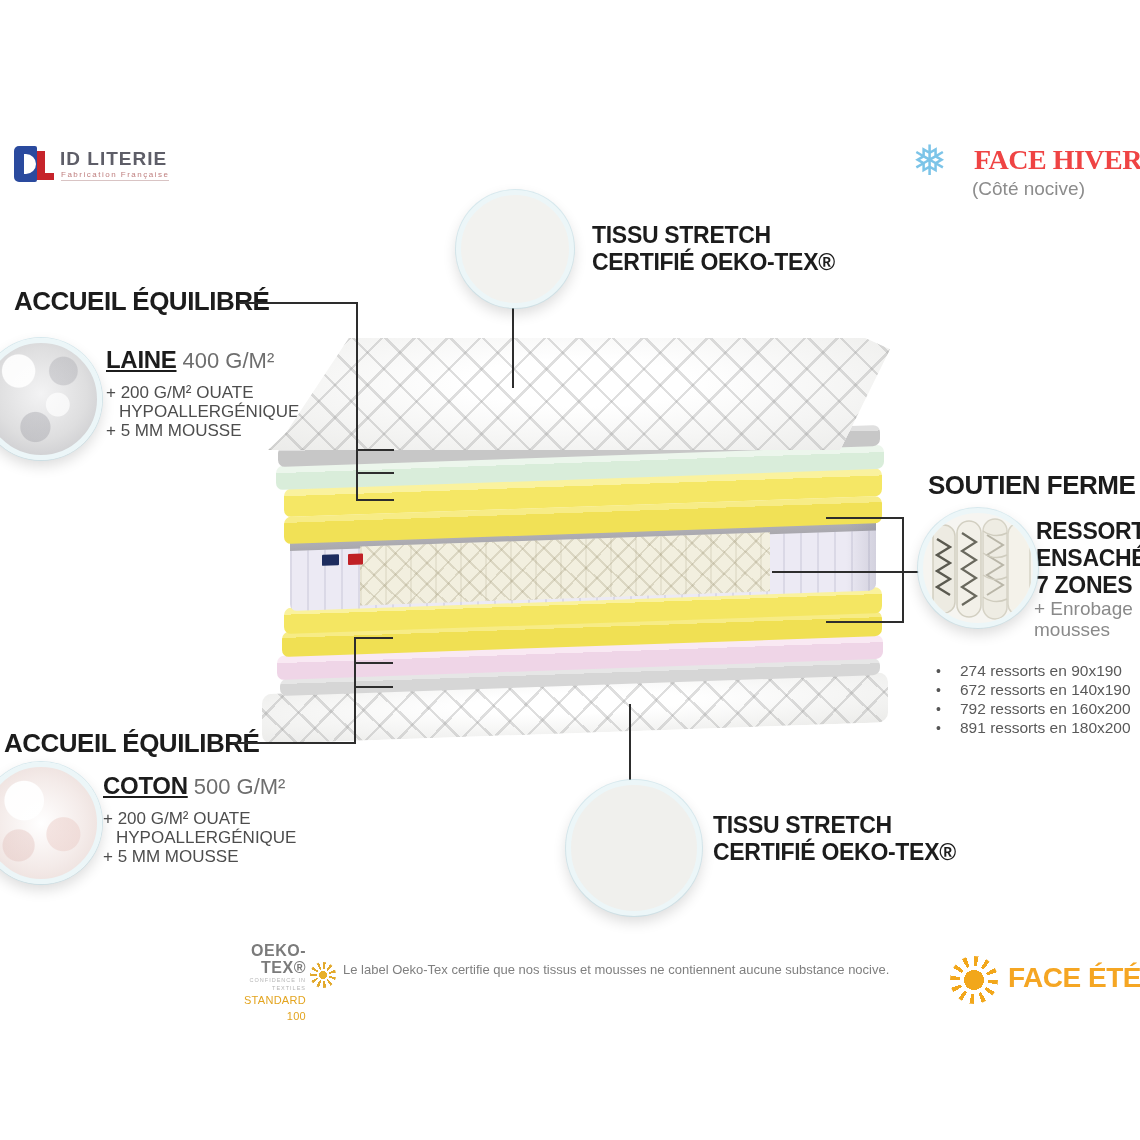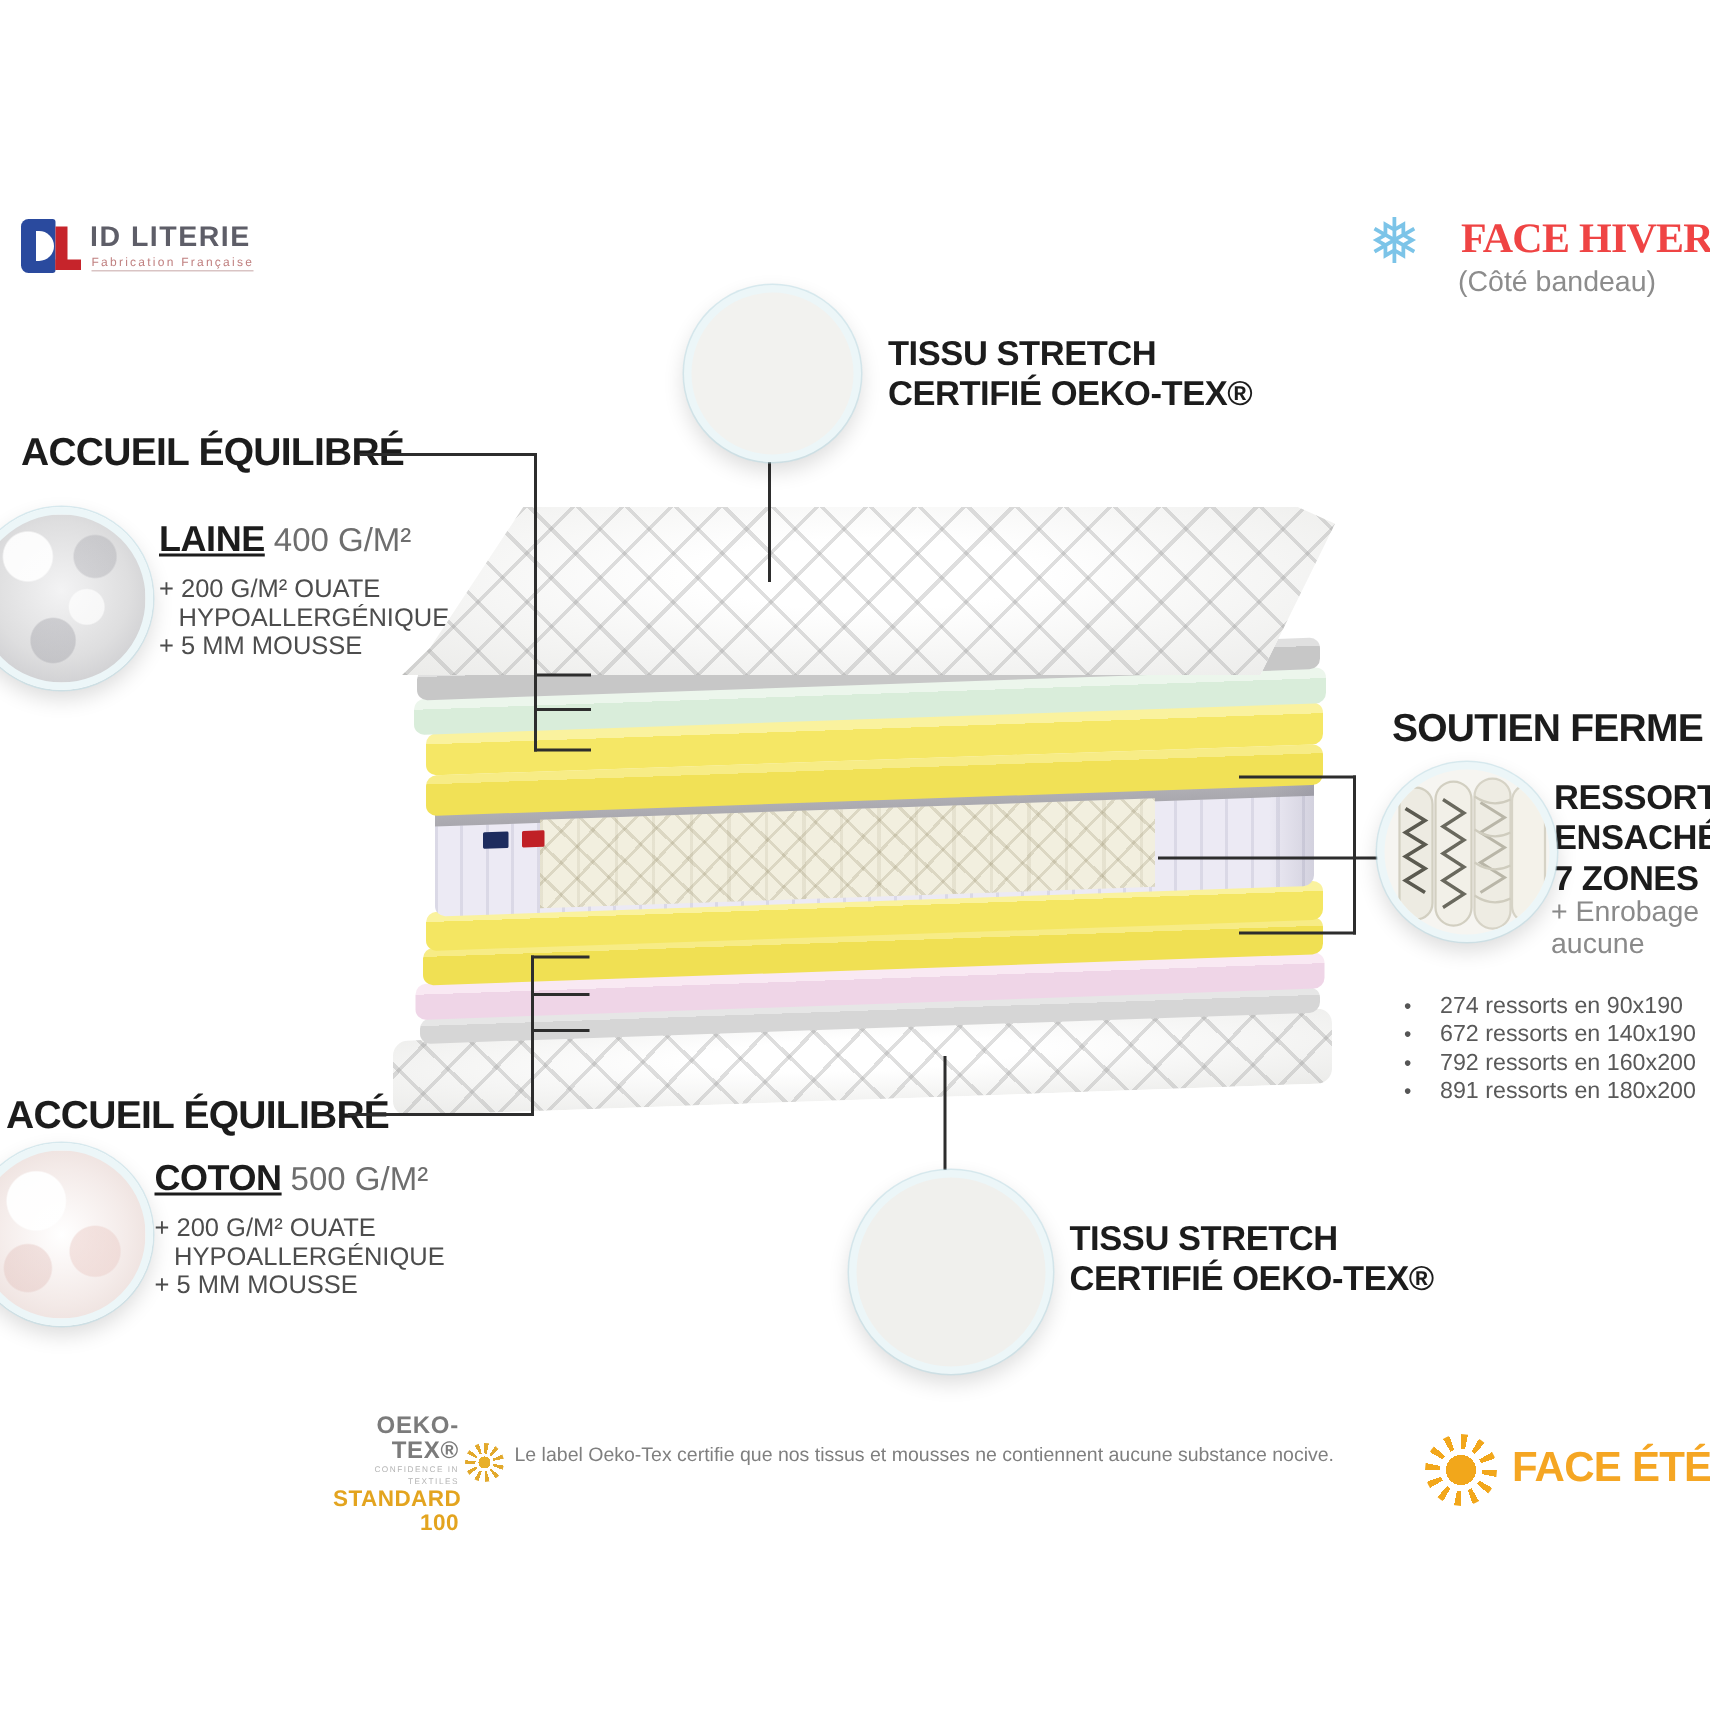--- a/index.html
+++ b/index.html
@@ -82,21 +82,21 @@
   .logo-mark{position:absolute;left:14px;top:146px;width:40px;height:38px;}
   .logo-blue{position:absolute;left:0;top:0;width:23px;height:36px;background:#2a4a9e;border-radius:5px 2px 2px 5px;}
   .logo-notch{position:absolute;left:10px;top:8px;width:12px;height:20px;background:#ffffff;border-radius:0 10px 10px 0;}
   .logo-red-v{position:absolute;left:23px;top:5px;width:8px;height:29px;background:#c6242b;}
   .logo-red-h{position:absolute;left:23px;top:27px;width:17px;height:7px;background:#c6242b;}
   .logo-text{font-weight:700;font-size:19px;color:#5e5e68;letter-spacing:1px;white-space:nowrap;}
   .logo-tag{font-size:8px;color:#c08080;letter-spacing:1.5px;white-space:nowrap;border-bottom:1px solid #d9c4c4;padding-bottom:1px;}
   
   .oeko-brand{font-weight:700;font-size:16px;color:#7b7b7b;letter-spacing:.5px;line-height:17px;}
   .oeko-sub{font-size:5.5px;color:#b5b5b5;letter-spacing:1px;line-height:8px;}
-  .oeko-standard{font-weight:700;font-size:15px;letter-spacing:.3px;line-height:16px;}
+  .oeko-standard{font-weight:400;font-size:11px;letter-spacing:.3px;line-height:16px;}
   .oeko-desc{font-size:13px;color:#7f7f7f;white-space:nowrap;}
   .bullets{list-style:none;margin:0;padding:0;font-size:15.5px;color:#595959;}
   .bullets li{display:flex;align-items:baseline;height:19px;white-space:nowrap;}
   .bullets li .dot{width:24px;color:#555555;font-size:14px;}
 </style>
 </head>
 <body>
 
 <div class="canvas">
 
@@ -104,21 +104,21 @@
     <div class="logo-blue"></div>
     <div class="logo-notch"></div>
     <div class="logo-red-v"></div>
     <div class="logo-red-h"></div>
   </div>
   <div class="abs logo-text" style="left:60px;top:148px;text-align:right;">ID LITERIE</div>
   <div class="abs logo-tag" style="left:61px;top:170px;">Fabrication Française</div>
 
   <div class="abs snowflake" style="left:912px;top:140px;">❅</div>
   <div class="abs face-label" style="left:974px;top:144px;color:#ef4444;font-family:Liberation Serif, serif;">FACE HIVER</div>
-  <div class="abs face-sub" style="left:972px;top:178px;">(Côté bandeau)</div>
+  <div class="abs face-sub" style="left:972px;top:178px;">(Côté nocive)</div>
 
   <div class="circle tex-fabric" style="left:456px;top:190px;width:108px;height:108px;"></div>
   <div class="ln ln-v" style="left:512px;top:302px;height:86px;"></div>
   <div class="abs h-med" style="left:592px;top:222px;">
     <div>TISSU STRETCH</div>
     <div>CERTIFIÉ OEKO-TEX®</div>
   </div>
 
   <div class="abs h-big" style="left:14px;top:286px;">ACCUEIL ÉQUILIBRÉ</div>
   <div class="ln ln-h" style="left:240px;top:302px;width:118px;"></div>
@@ -178,21 +178,21 @@
     </svg>
   </div>
 
   <div class="abs h-med" style="left:1036px;top:518px;">
     <div>RESSORTS</div>
     <div>ENSACHÉS</div>
     <div>7 ZONES</div>
   </div>
   <div class="abs gray-note" style="left:1034px;top:598px;">
     <div>+ Enrobage</div>
-    <div>aucune</div>
+    <div>mousses</div>
   </div>
 
   <ul class="bullets abs" style="left:936px;top:662px;">
     <li>
         <span class="dot">•</span>
         <span>274 ressorts en 90x190</span>
       </li>
     <li>
         <span class="dot">•</span>
         <span>672 ressorts en 140x190</span>

